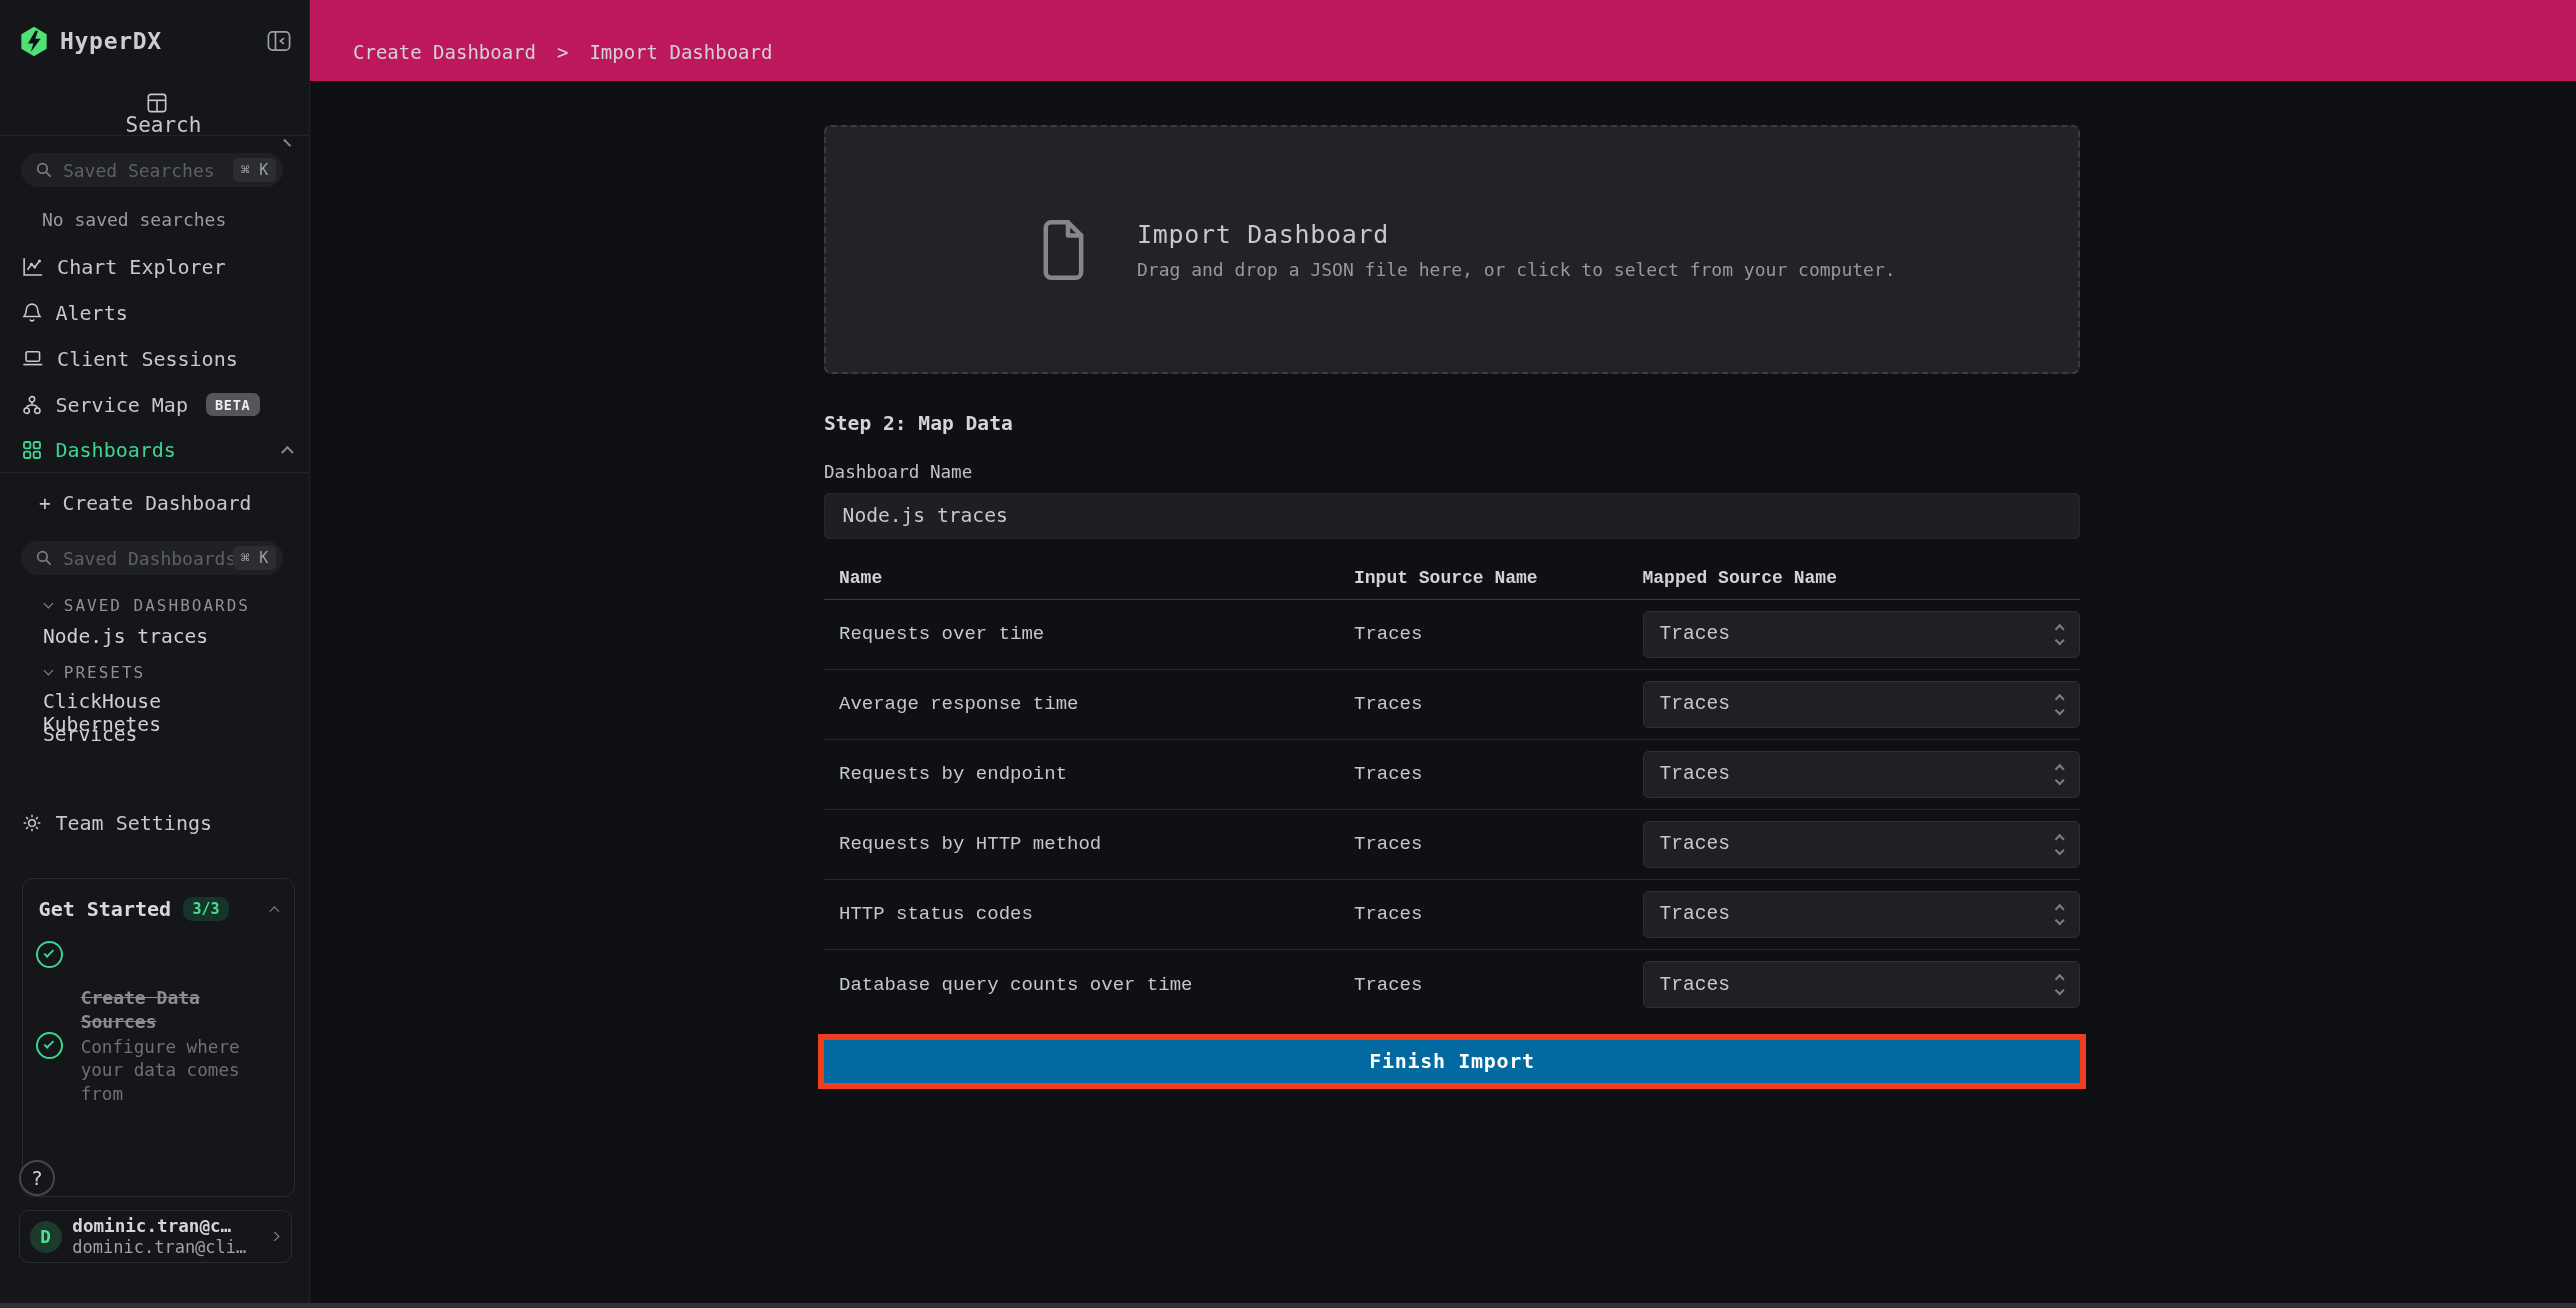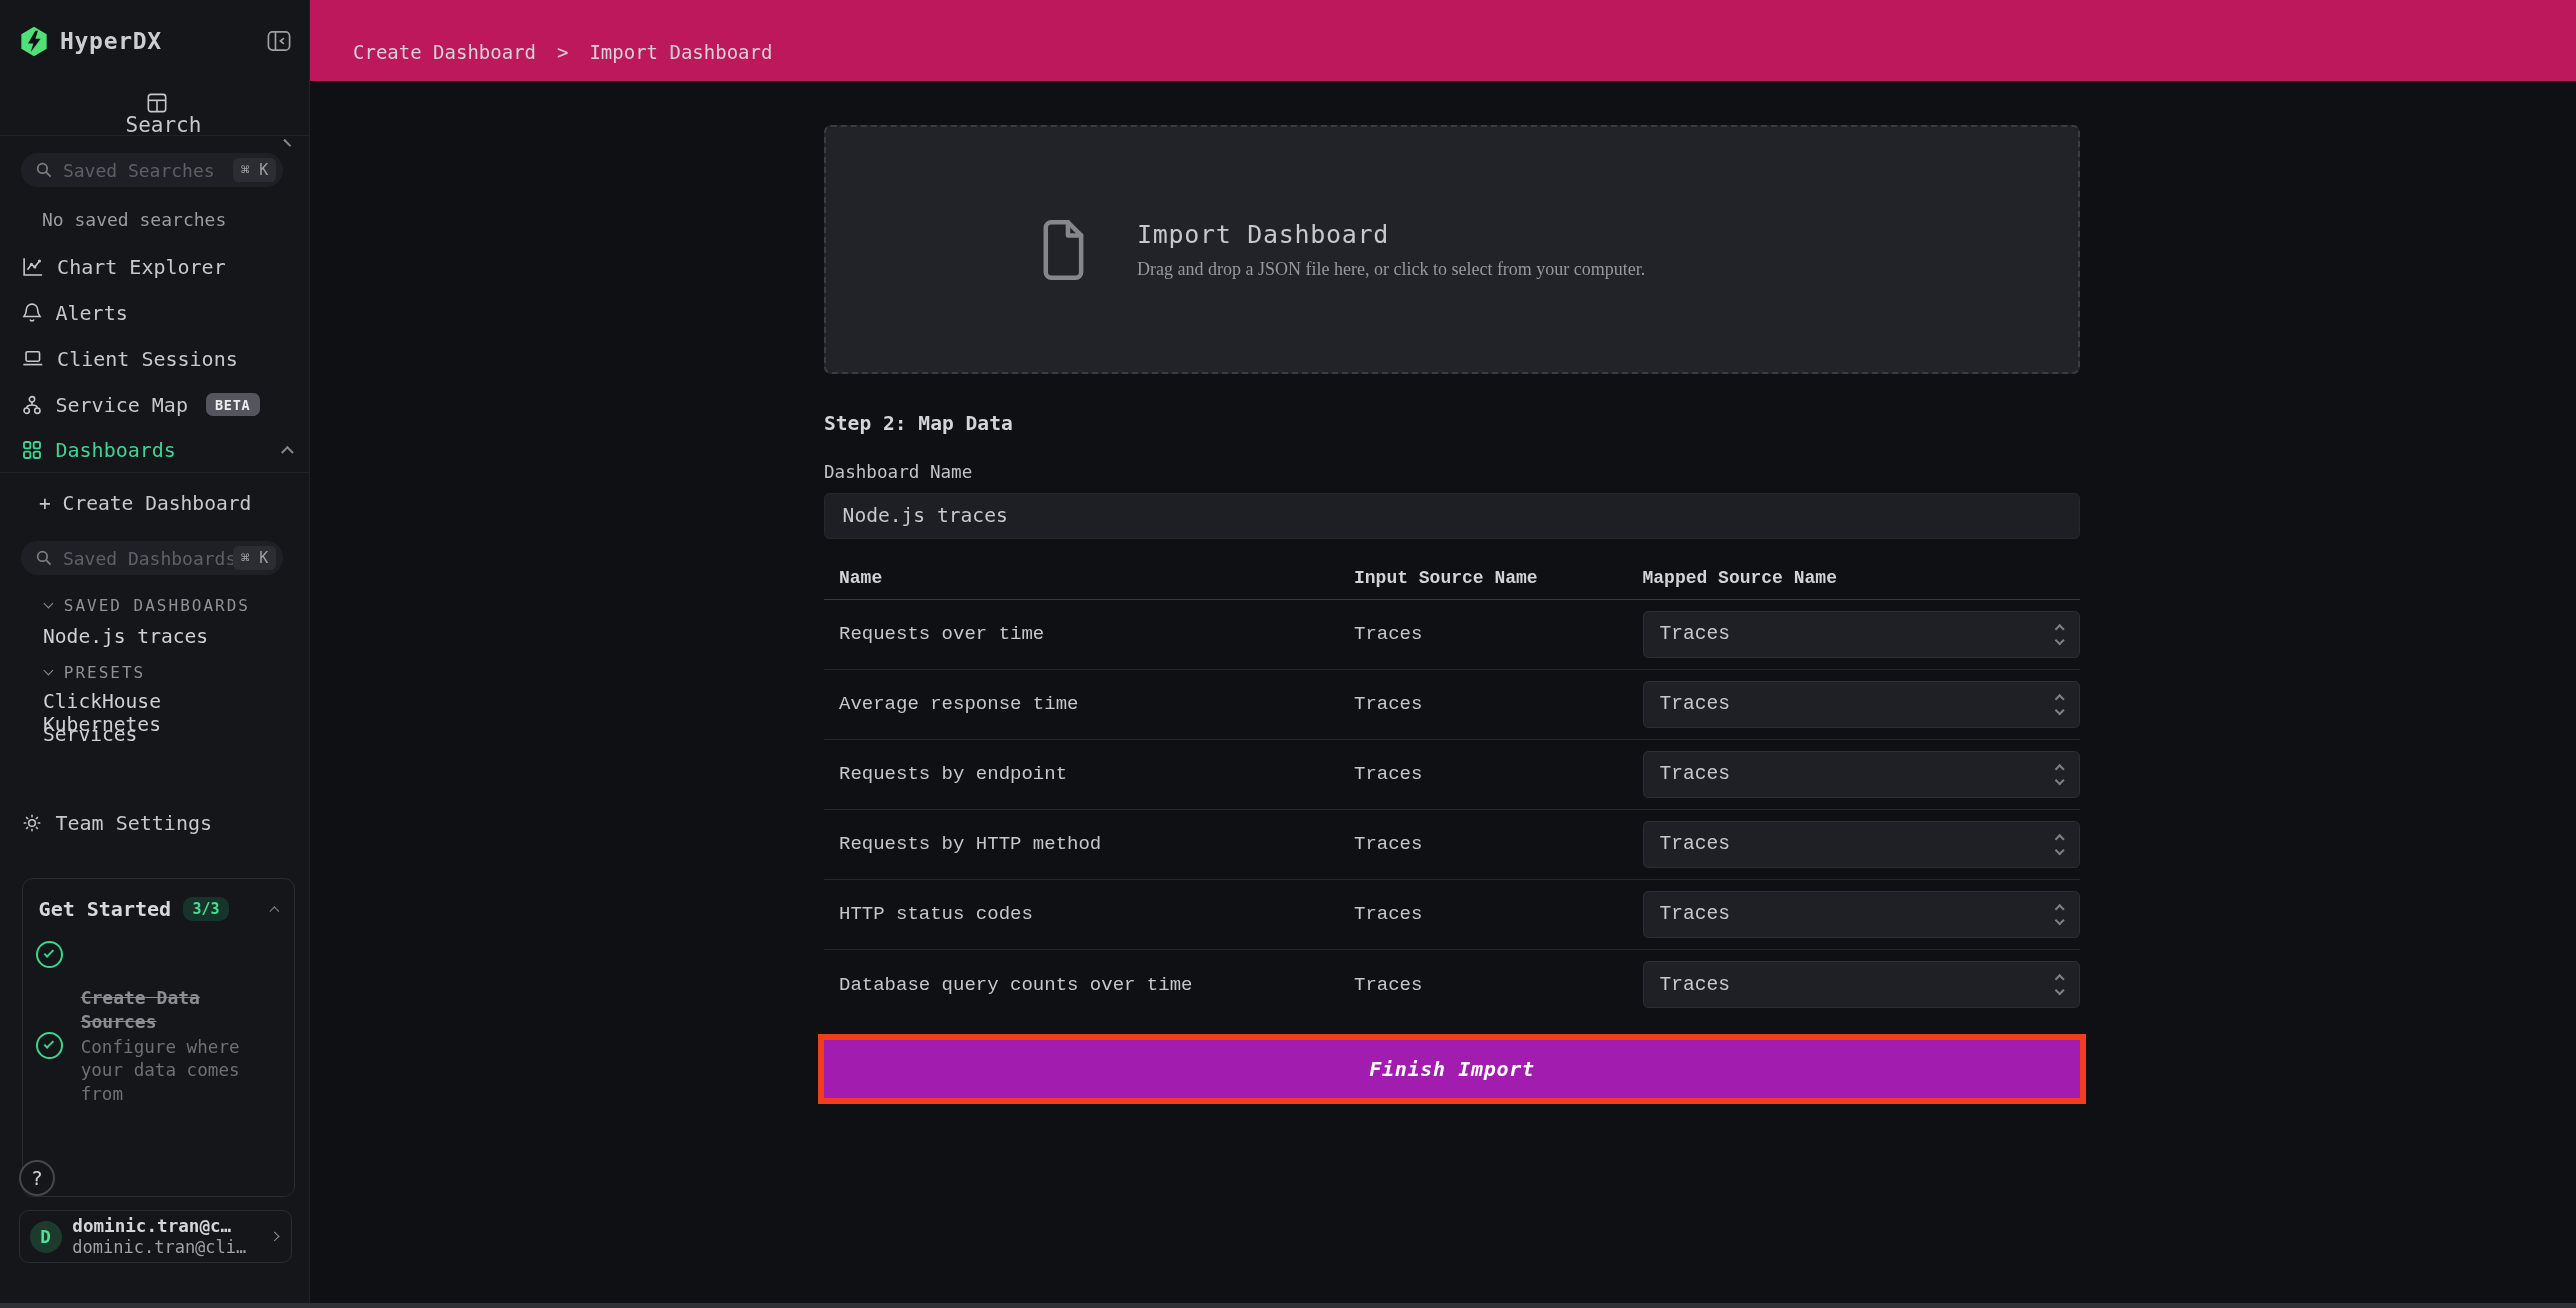--- a/index.html
+++ b/index.html
@@ -115,21 +115,21 @@
   
   .main { position:absolute; left:310px; top:81px; right:0; bottom:0; background:#0f1013; }
   .content { position:absolute; left:514px; top:0; width:1256px; }
 
   .dropzone { margin-top:44px; height:249px; border:2px dashed #3b3c42; border-radius:6.8px;
               background:#222329; position:relative; cursor:pointer; }
   .dz-inner { position:absolute; left:216px; top:50%; transform:translateY(-50%);
               display:flex; align-items:center; }
   .dz-text { margin-left:50px; }
   .dz-title { font-size:25px; color:#c7c8cc; letter-spacing:0.7px; }
-  .dz-sub { margin-top:9.5px; font-size:18px; color:#96989d;font-family:Liberation Serif, serif; }
+  .dz-sub { margin-top:9.5px; font-size:18px; color:#96989d; }
 
   .step-title { margin-top:38px; font-size:19.6px; font-weight:bold; color:#d4d5d8; }
   .field-label { margin-top:27px; font-size:17.6px; color:#c0c2c6; }
   .name-input { margin-top:10.8px; height:46px; background:#1e1f24; border:1.4px solid #26272d;
                 border-radius:5.4px; display:flex; align-items:center; padding-left:17.6px;
                 font-size:19.6px; color:#c7c8cc; cursor:text; }
 
   .map-table { margin-top:19px;font-family:Liberation Mono, monospace; }
   .thead { display:flex; align-items:center; height:42px; border-bottom:1.4px solid #393a40; }
   .th { font-size:18px; font-weight:bold; color:#d2d3d6; }
@@ -137,23 +137,23 @@
   .col2 { width:291px; padding-left:16px; }
   .col3 { flex:1; padding-left:13.5px; }
   .trow { display:flex; align-items:center; height:70px; border-bottom:1.4px solid #26272c; }
   .trow:last-child { border-bottom:none; }
   .td { font-size:19px; color:#c5c7ca; }
   .select { height:47px; background:#1f2025; border:1.4px solid #2e2f35; border-radius:5.4px;
             display:flex; align-items:center; padding:0 16px; font-size:19.6px; color:#c7c8cc;
             cursor:pointer; }
 
   .finish-wrap { margin:14px -6px 0 -6px; border:6px solid #f03d1d; }
-  .finish-btn { height:58px; background:#a21caf; color:#ffffff; font-weight:bold; font-size:20px;
+  .finish-btn { height:43px; background:#0369a1; color:#ffffff; font-weight:bold; font-size:20px;
                 display:flex; align-items:center; justify-content:center; letter-spacing:0.7px;
-                cursor:pointer;font-style:italic; }
+                cursor:pointer; }
 
   .bottom-strip { position:absolute; left:0; right:0; bottom:0; height:4.7px; background:#303136; z-index:10; }
 </style>
 </head>
 <body>
 
 <aside class="sidebar">
 
   <div class="logo-row">
     <span style="display:flex;">

